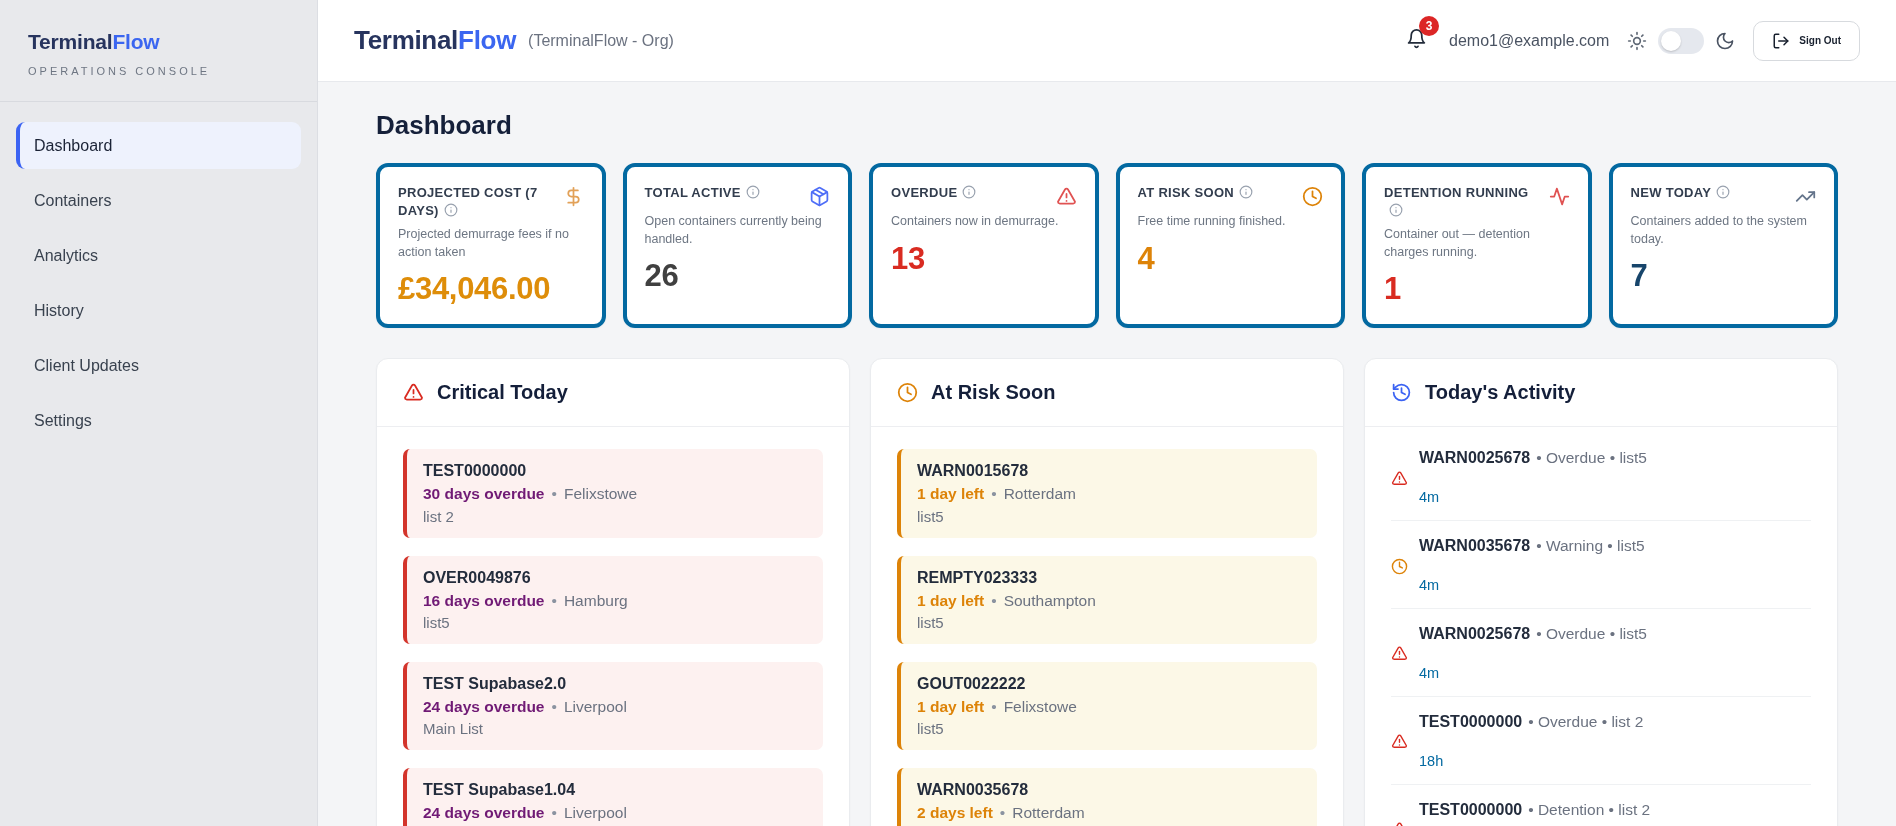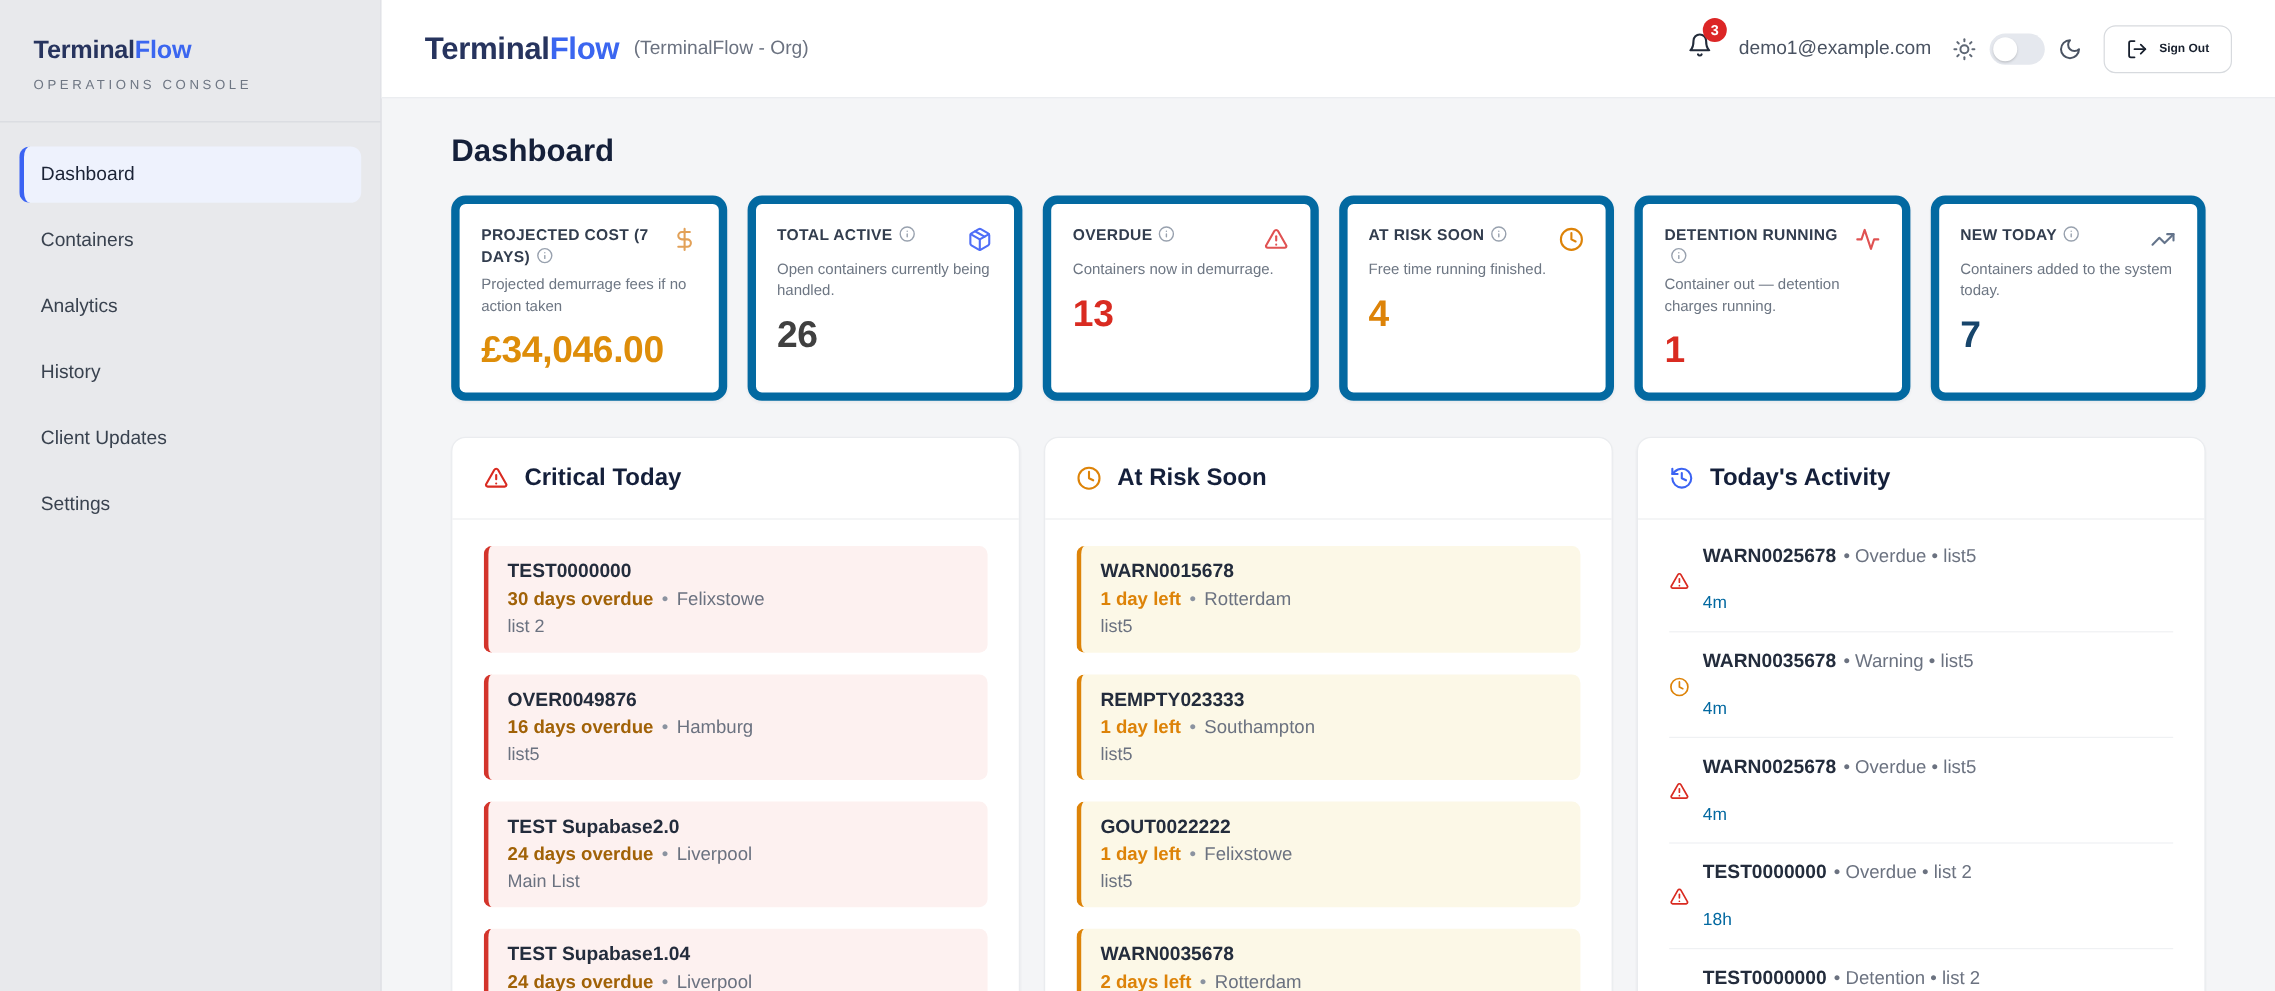--- a/index.html
+++ b/index.html
@@ -34,21 +34,21 @@
   .toggle { width:46px; height:26px; border-radius:13px; background:#e5e8ee; position:relative; cursor:pointer; border:none; }
   .knob { width:20px; height:20px; border-radius:50%; background:#fff; position:absolute; top:3px; left:3px; box-shadow:0 1px 2px rgba(0,0,0,.18); }
   .signout { display:flex; align-items:center; gap:9px; background:#fff; border:1px solid #d7dade; border-radius:10px; padding:10px 18px; font-size:10px; font-weight:600; color:#18202e; cursor:pointer; font-family:inherit; }
   .signout .icon { font-size:18px; }
 
   
   .content { flex:1; padding:28px 58px 0; overflow:hidden; }
   .page-title { font-size:26px; font-weight:700; color:#15203a; }
 
   .stats-row { display:flex; gap:17px; margin-top:22px; }
-  .stat-card { flex:1; background:#fff; border:7px solid #0369a1; border-radius:12px; padding:17px 18px; box-shadow:0 1px 2px rgba(16,24,40,.04); min-height:152px; }
+  .stat-card { flex:1; background:#fff; border:4px solid #0369a1; border-radius:12px; padding:17px 18px; box-shadow:0 1px 2px rgba(16,24,40,.04); min-height:152px; }
   .stat-head { display:flex; align-items:flex-start; justify-content:space-between; gap:8px; }
   .stat-title { font-size:13px; font-weight:700; color:#323d4e; letter-spacing:.3px; line-height:1.4; }
   .info-ic { color:#98a1ae; font-size:14px; vertical-align:-2px; margin-left:5px; }
   .stat-icon { font-size:21px; margin-top:2px; flex:none; }
   .stat-desc { font-size:12.5px; color:#6d7683; line-height:1.4; margin-top:6px; }
   .stat-value { font-size:31px; font-weight:800; margin-top:10px; letter-spacing:-.3px; }
 
   .panels-row { display:flex; gap:20px; margin-top:30px; align-items:flex-start; }
   .panel { flex:1; background:#fff; border:1px solid #eaecef; border-radius:12px; box-shadow:0 1px 2px rgba(16,24,40,.04); }
   .panel-head { display:flex; align-items:center; gap:13px; padding:22px 26px; border-bottom:1px solid #edeef1; }
@@ -56,21 +56,21 @@
   .panel-icon { font-size:21px; }
   .panel-body { padding:22px 26px; }
   .panel-body.tight { padding:6px 26px 0; }
 
   .alert-item { border-radius:7px; padding:10px 16px; margin-bottom:18px; border-left:4px solid; cursor:pointer; }
   .critical-item { background:#fdf1f0; border-color:#d3342b; }
   .risk-item { background:#fcf8e7; border-color:#dd8308; }
   .alert-name { font-size:16px; font-weight:700; color:#232c3c; line-height:1.5; }
   .alert-line { font-size:15.5px; line-height:1.45; display:flex; gap:7px; align-items:baseline; }
   .alert-status { font-weight:700; }
-  .critical-item .alert-status { color:#a16207; }
+  .critical-item .alert-status { color:#701a75; }
   .risk-item .alert-status { color:#dd8308; }
   .alert-dot { color:#8b93a0; }
   .alert-loc { color:#6b7280; }
   .alert-sub { font-size:15px; color:#6b7280; line-height:1.45; }
 
   .act-row { display:flex; gap:11px; padding:15px 0; border-bottom:1px solid #eff1f3; }
   .act-icon { font-size:17px; margin-top:3px; flex:none; }
   .act-line1 { font-size:16px; line-height:1.3; }
   .act-name { font-weight:700; color:#232c3c;margin-top:20px; }
   .act-meta { color:#6b7280; margin-left:6px; font-size:15.5px; }

